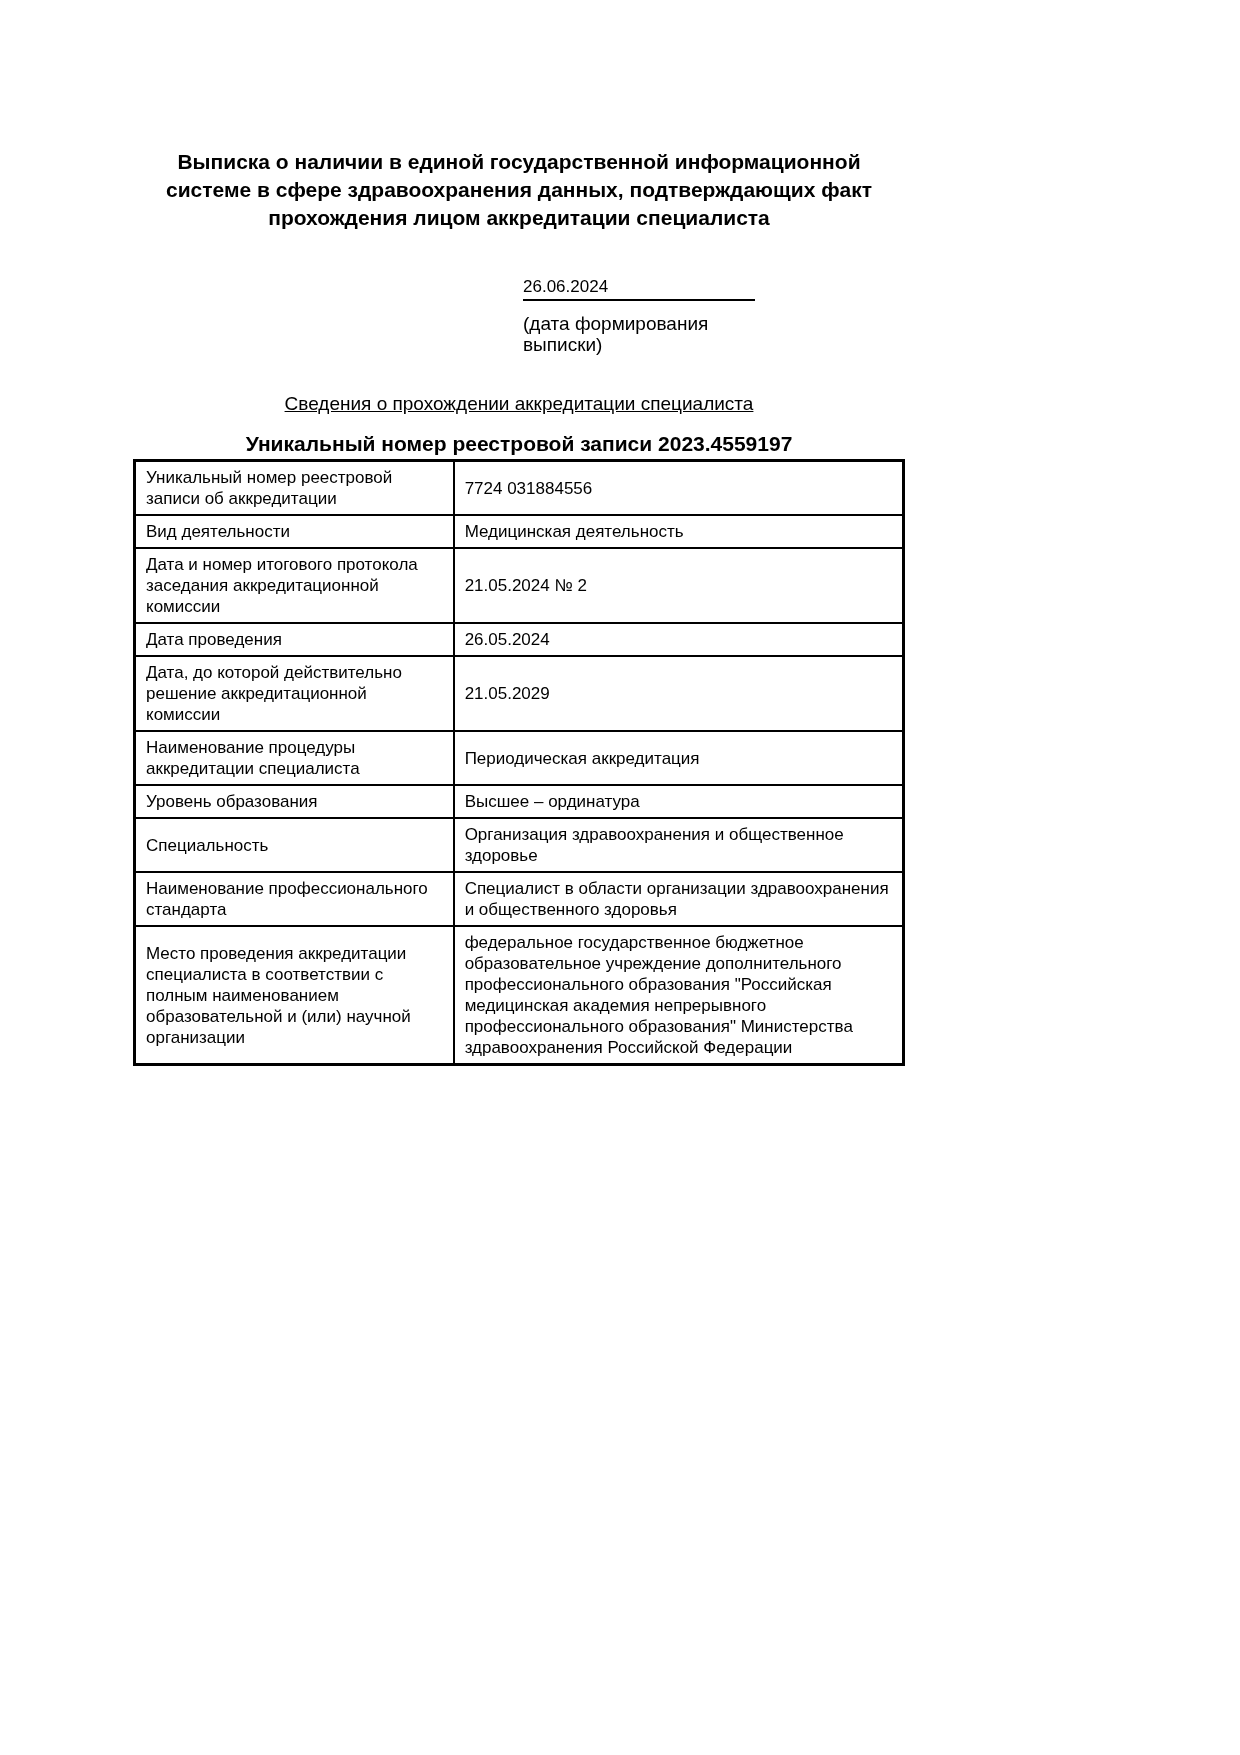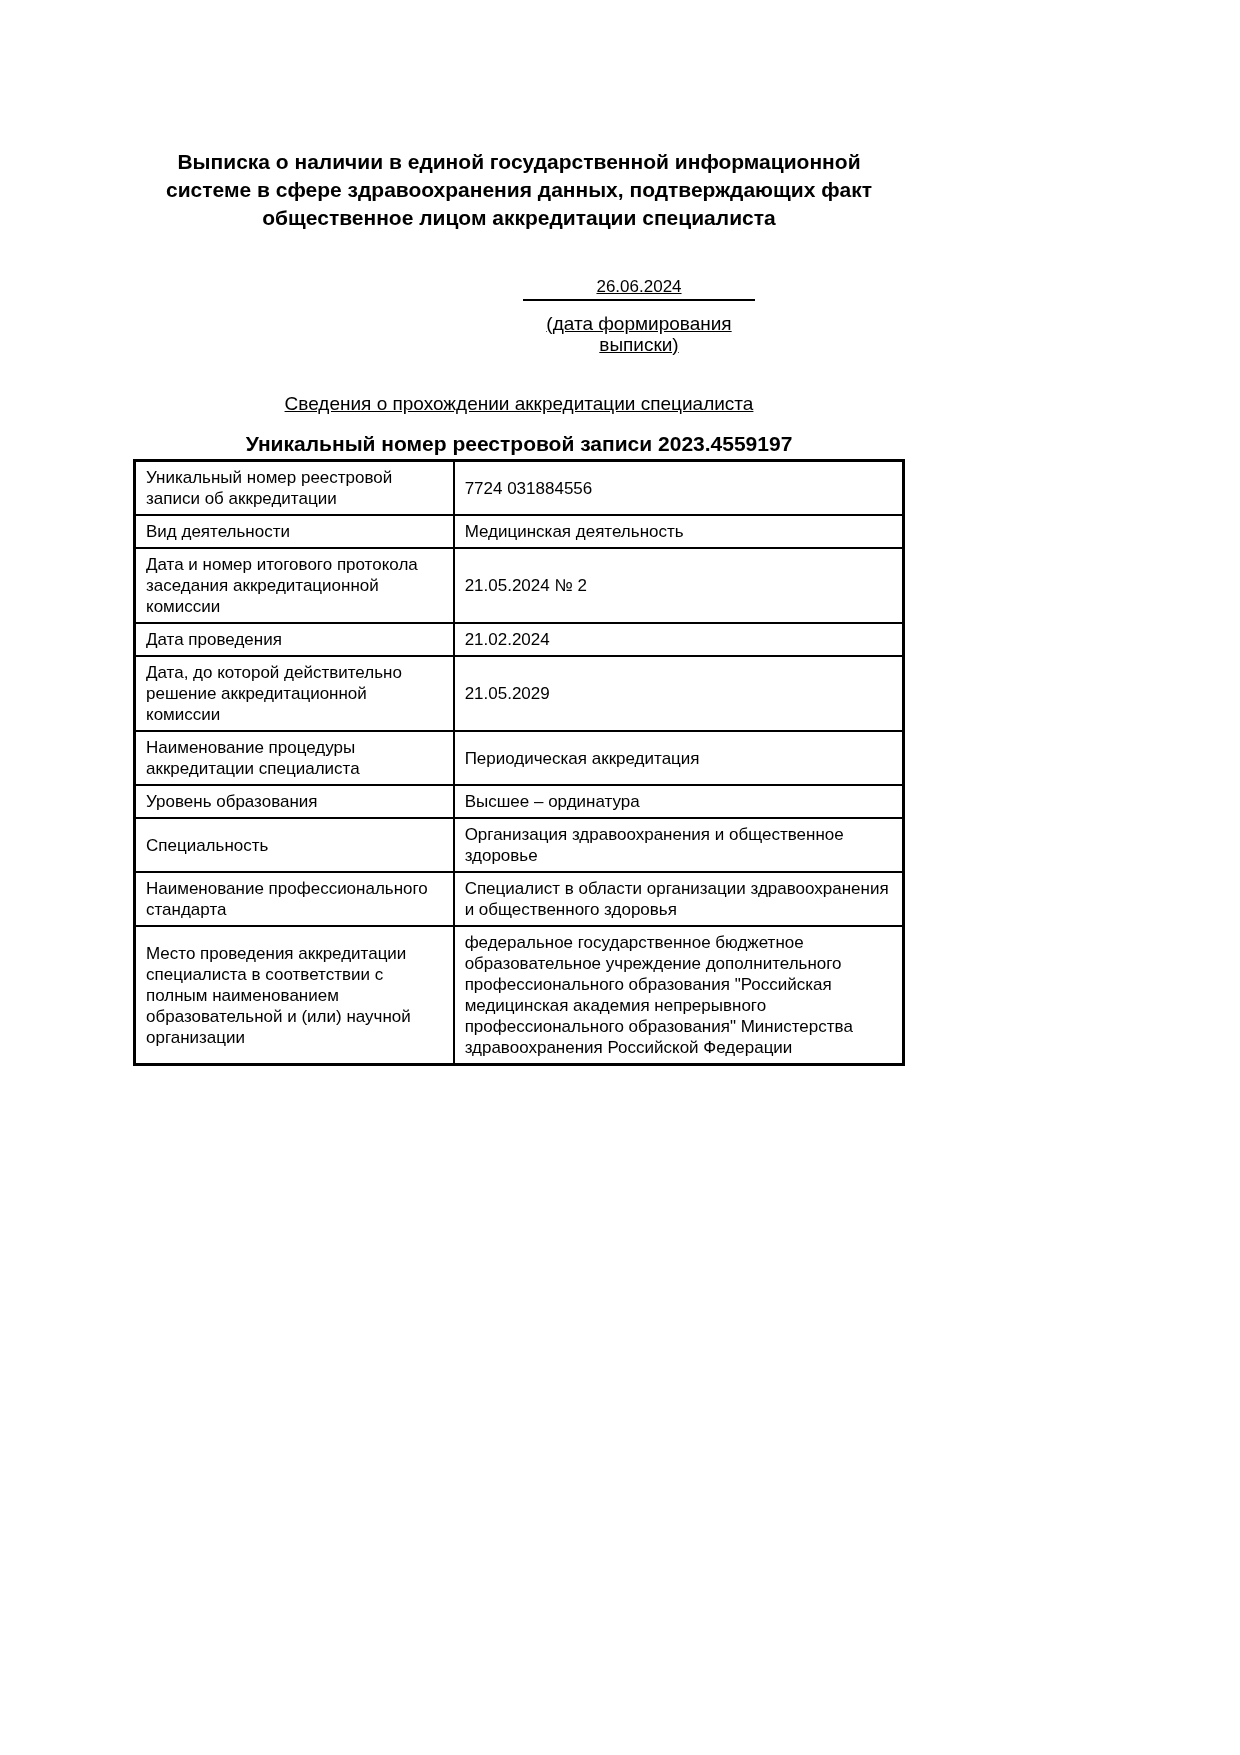--- a/index.html
+++ b/index.html
@@ -18,24 +18,22 @@
     margin: 0;
     font-size: 21px;
     font-weight: bold;
     line-height: 28px;
     text-align: center;
   }
   .doc-title span { display: block; }
   .date-block {
     width: 232px;
     margin: 44px 150px 0 auto;
-    text-align: center;
     font-size: 17px;
     line-height: 21px;
-    text-decoration: underline;
   }
   .date-value {
     padding-bottom: 2px;
     border-bottom: 2px solid #000000;
   }
   .date-caption {
     padding-top: 12px;
     font-size: 19px;
   }
   .intro {
@@ -73,21 +71,21 @@
   td.value-cell { width: 58.5%; }
 </style>
 </head>
 <body>
 
 <div class="page">
 
   <h1 class="doc-title">
     <span>Выписка о наличии в единой государственной информационной</span>
     <span>системе в сфере здравоохранения данных, подтверждающих факт</span>
-    <span>общественное лицом аккредитации специалиста</span>
+    <span>прохождения лицом аккредитации специалиста</span>
   </h1>
 
   <div class="date-block">
     <div class="date-value">26.06.2024</div>
     <div class="date-caption">(дата формирования выписки)</div>
   </div>
 
 
   <div class="section-heading">Сведения о прохождении аккредитации специалиста</div>
 
@@ -102,21 +100,21 @@
       <tr>
         <td class="label-cell">Вид деятельности</td>
         <td class="value-cell">Медицинская деятельность</td>
       </tr>
       <tr>
         <td class="label-cell">Дата и номер итогового протокола заседания аккредитационной комиссии</td>
         <td class="value-cell">21.05.2024 № 2</td>
       </tr>
       <tr>
         <td class="label-cell">Дата проведения</td>
-        <td class="value-cell">21.02.2024</td>
+        <td class="value-cell">26.05.2024</td>
       </tr>
       <tr>
         <td class="label-cell">Дата, до которой действительно решение аккредитационной комиссии</td>
         <td class="value-cell">21.05.2029</td>
       </tr>
       <tr>
         <td class="label-cell">Наименование процедуры аккредитации специалиста</td>
         <td class="value-cell">Периодическая аккредитация</td>
       </tr>
       <tr>

